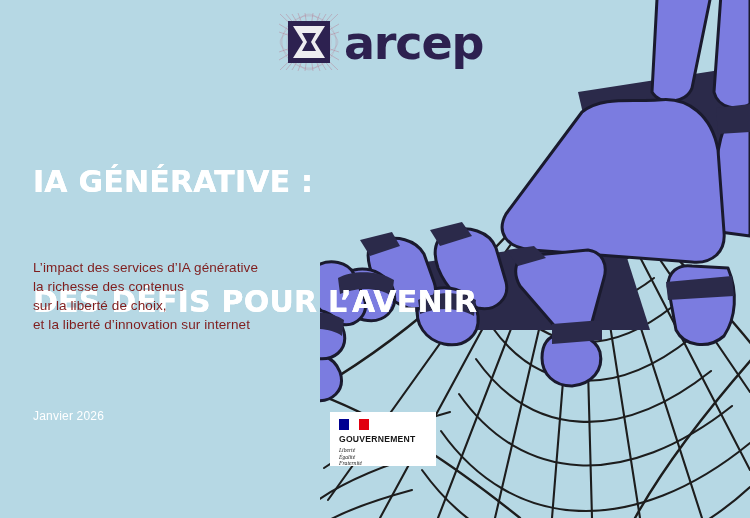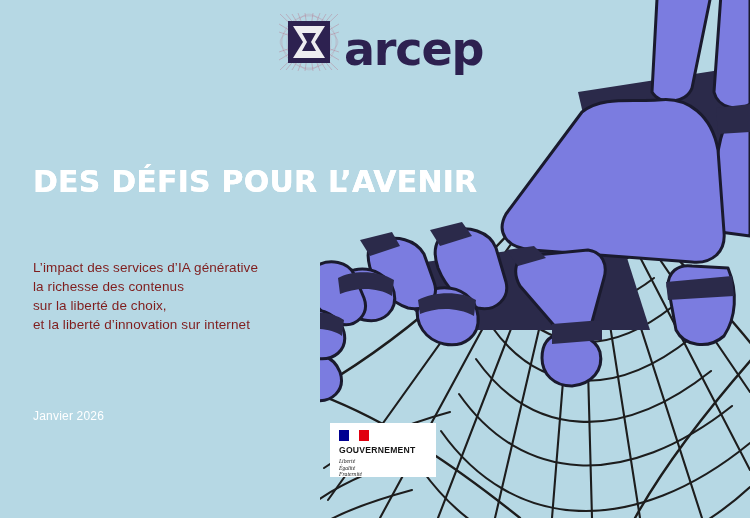--- a/index.html
+++ b/index.html
@@ -16,21 +16,21 @@
     overflow:hidden;
   }
 
   
   #artwork{position:absolute;right:0;top:0;width:430px;height:518px;}
   #artwork svg{display:block;width:430px;height:518px;}
 
   
   #arcep-logo{
     position:absolute;left:278px;top:12px;
-    display:flex;align-items:flex-end;gap:6px;
+    display:flex;align-items:center;gap:6px;
   }
   #arcep-mark{width:62px;height:60px;position:relative;}
   #arcep-mark svg{display:block;}
   #arcep-word{
     font-family:"DejaVu Sans", sans-serif;
     font-weight:bold;
     font-size:46px;
     letter-spacing:-1.2px;
     color:#2d2150;
     line-height:1;
@@ -71,21 +71,21 @@
     position:absolute;left:33px;top:409px;
     color:#ffffff;
     font-family:"Liberation Sans", sans-serif;
     font-size:12px;
     letter-spacing:0.2px;
     z-index:5;
   }
 
   
   #gouv{
-    position:absolute;left:330px;top:423px;
+    position:absolute;left:330px;top:412px;
     width:98px;height:46px;
     background:#ffffff;
     z-index:6;
     padding:4px;
   }
   #gouv-inner{
     position:absolute;left:9px;top:7px;
   }
   #gouv-flag{
     display:flex;width:30px;height:11px;margin-bottom:4px;
@@ -264,20 +264,21 @@
         </g>
         <rect x="10" y="9" width="42" height="42" fill="#2d2150"></rect>
         <path d="M15,14 L47,14 L37,30 L47,46 L15,46 L25,30 Z" fill="#ffffff" opacity="0.92"></path>
         <path d="M24,21 L38,21 L33,30 L38,39 L24,39 L29,30 Z" fill="#2d2150"></path>
       </svg>
     </div>
     <div id="arcep-word">arcep</div>
   </div>
 
   <div id="headline">
+    <div>IA GÉNÉRATIVE :</div>
     <div>DES DÉFIS POUR L’AVENIR</div>
   </div>
 
   <div id="subtitle">
     <div>L’impact des services d’IA générative</div>
     <div>la richesse des contenus</div>
     <div>sur la liberté de choix,</div>
     <div>et la liberté d’innovation sur internet</div>
   </div>
 

